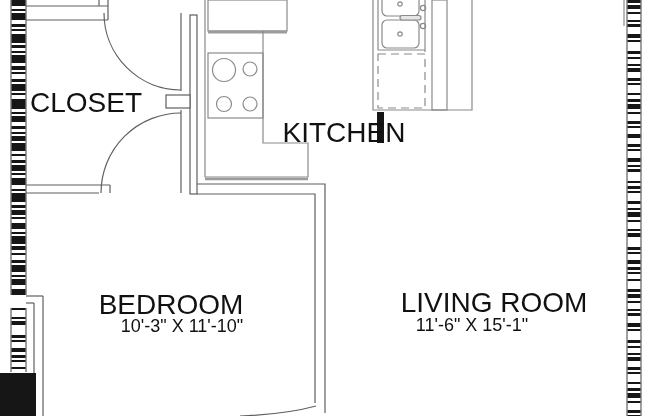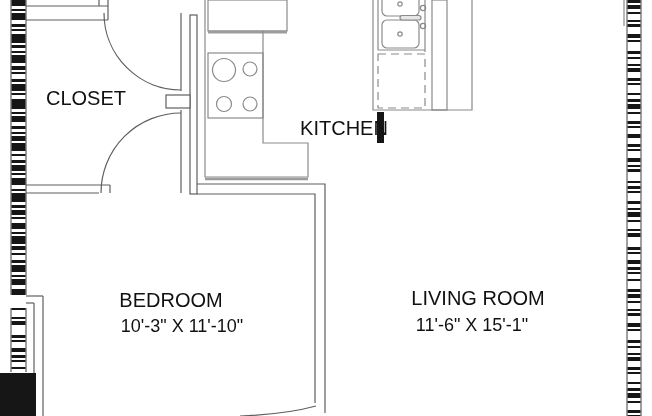--- a/index.html
+++ b/index.html
@@ -9,21 +9,21 @@
   #plan line,#plan path,#plan rect,#plan circle{stroke:var(--wall_line,#5f5f5f);fill:none;stroke-width:1.2;}
   #plan .fixture{stroke:var(--fixture_line,#8a8a8a);}
   #plan .accent{stroke:var(--counter_accent,#9c9c9c);stroke-width:3;}
   #plan .accent2{stroke:var(--counter_accent,#9c9c9c);stroke-width:2.4;}
   #plan .solid{fill:var(--wall_hatch,#161616);stroke:none;}
   #plan .whitefill{fill:#fff;}
   #plan .spout{fill:#e6e6e6;}
   #plan .dash{stroke-dasharray:8 5;}
   #plan .bars rect{fill:var(--wall_hatch,#161616);stroke:none;}
   .lbl{position:absolute;color:var(--text,#111);white-space:nowrap;transform:translateX(-50%);}
-  .room{font-size:20px;letter-spacing:0px;}
+  .room{font-size:28px;letter-spacing:0px;}
   .dims{font-size:18px;}
 </style>
 </head>
 <body>
 
 <div id="stage">
 
   <svg id="plan" width="652" height="416" viewBox="0 0 652 416">
 
     <g>
@@ -222,15 +222,15 @@
       </g>
       <rect class="fixture dash" x="378" y="54" width="47" height="54"></rect>
       <rect class="solid" x="377" y="112" width="7" height="31"></rect>
     </g>
   </svg>
 
   <div class="lbl room" style="left:86px;top:87px;">CLOSET</div>
   <div class="lbl room" style="left:344px;top:117px;">KITCHEN</div>
   <div class="lbl room" style="left:171px;top:289px;">BEDROOM</div>
   <div class="lbl dims" style="left:182px;top:316px;">10'-3" X 11'-10"</div>
-  <div class="lbl room" style="left:478px;top:287px;">LIVING ROOM</div>
+  <div class="lbl room" style="left:494px;top:287px;">LIVING ROOM</div>
   <div class="lbl dims" style="left:472px;top:315px;">11'-6" X 15'-1"</div>
 </div>
 
 </body></html>

